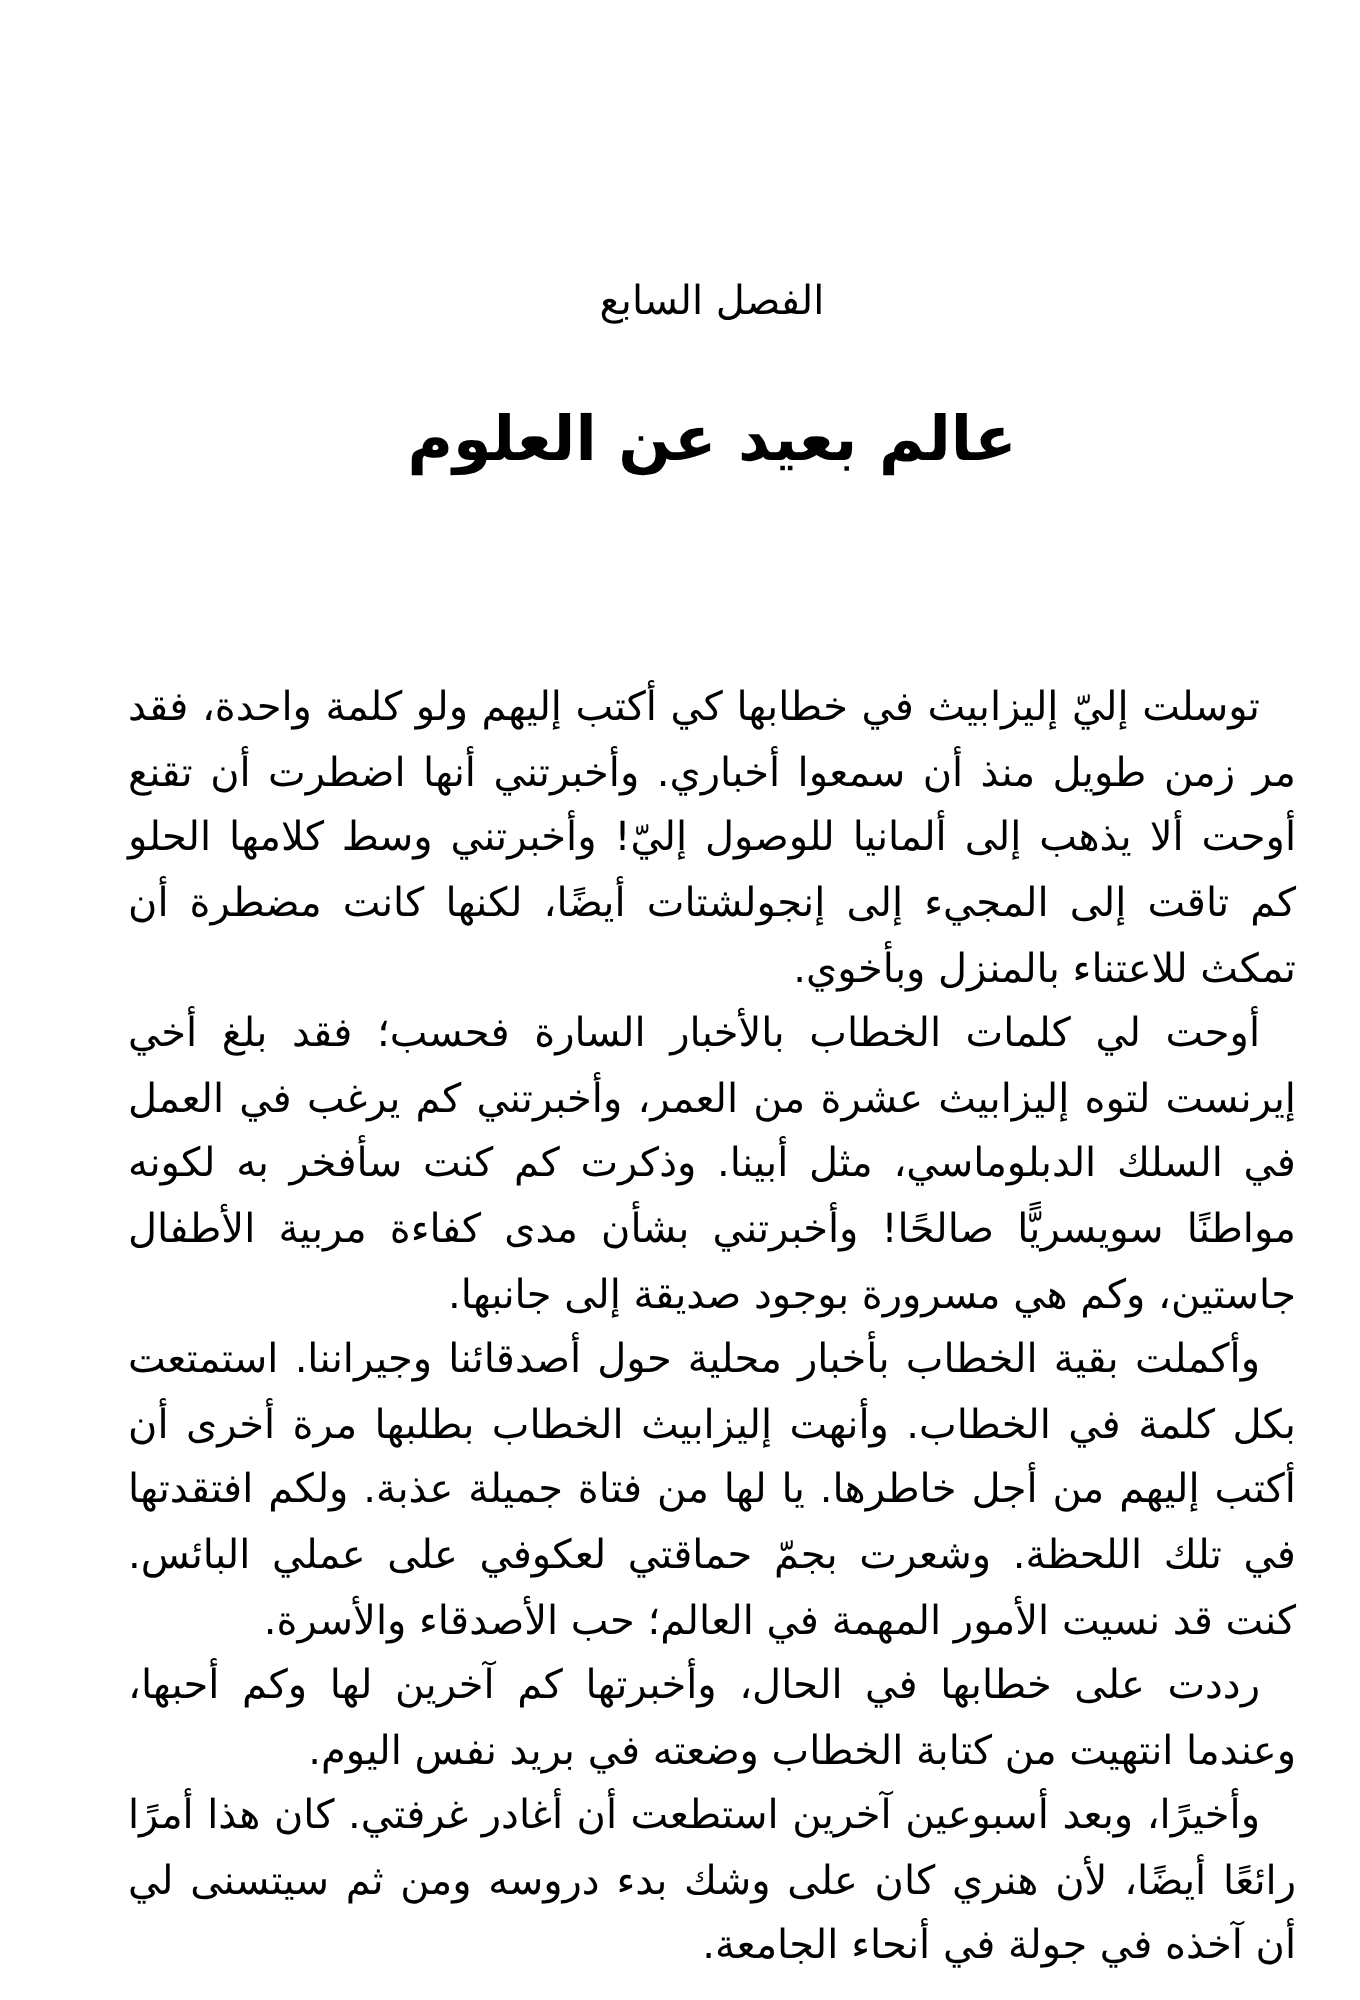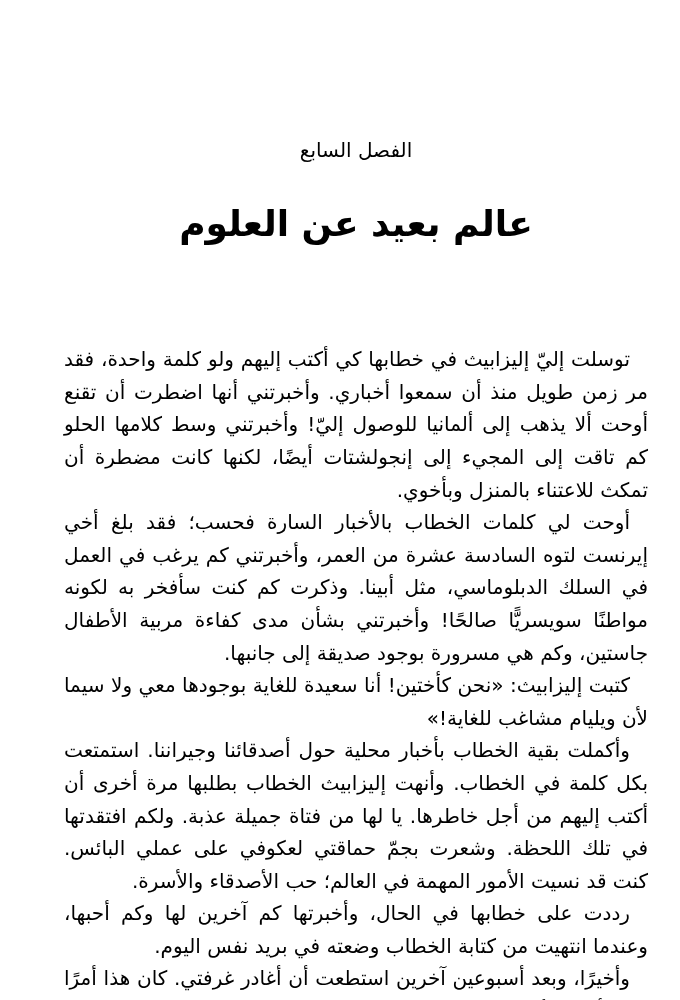--- a/index.html
+++ b/index.html
@@ -21,21 +21,21 @@
   }
   .chapter-label {
     text-align: center;
     font-size: 20px;
     line-height: 1.2;
     font-weight: normal;
     margin: 0;
   }
   .chapter-title {
     text-align: center;
-    font-size: 36px;
+    font-size: 31px;
     font-weight: bold;
     line-height: 1.2;
     margin: 40px 0 0 0;
   }
   .body-text {
     margin-top: 98px;
     font-size: 20px;
     line-height: 32.6px;
     text-align: justify;
     text-justify: inter-word;
@@ -49,19 +49,18 @@
 </head>
 <body>
 
 <div class="page">
   <p class="chapter-label">الفصل السابع</p>
 
   <h1 class="chapter-title">عالم بعيد عن العلوم</h1>
 
   <div class="body-text">
     <p>توسلت إليّ إليزابيث في خطابها كي أكتب إليهم ولو كلمة واحدة، فقد مر زمن طويل منذ أن سمعوا أخباري. وأخبرتني أنها اضطرت أن تقنع أوحت ألا يذهب إلى ألمانيا للوصول إليّ! وأخبرتني وسط كلامها الحلو كم تاقت إلى المجيء إلى إنجولشتات أيضًا، لكنها كانت مضطرة أن تمكث للاعتناء بالمنزل وبأخوي.</p>
-    <p>أوحت لي كلمات الخطاب بالأخبار السارة فحسب؛ فقد بلغ أخي إيرنست لتوه السادسة عشرة من العمر، وأخبرتني كم يرغب في العمل في السلك الدبلوماسي، مثل أبينا. وذكرت كم كنت سأفخر به لكونه مواطنًا سويسريًّا صالحًا! وأخبرتني بشأن مدى كفاءة مربية الأطفال جاستين، وكم هي مسرورة بوجود صديقة إلى جانبها.</p>
-    <p>كتبت إليزابيث: «نحن كأختين! أنا سعيدة للغاية بوجودها معي ولا سيما لأن ويليام مشاغب للغاية!»</p>
+    <p>أوحت لي كلمات الخطاب بالأخبار السارة فحسب؛ فقد بلغ أخي إيرنست لتوه إليزابيث عشرة من العمر، وأخبرتني كم يرغب في العمل في السلك الدبلوماسي، مثل أبينا. وذكرت كم كنت سأفخر به لكونه مواطنًا سويسريًّا صالحًا! وأخبرتني بشأن مدى كفاءة مربية الأطفال جاستين، وكم هي مسرورة بوجود صديقة إلى جانبها.</p>
     <p>وأكملت بقية الخطاب بأخبار محلية حول أصدقائنا وجيراننا. استمتعت بكل كلمة في الخطاب. وأنهت إليزابيث الخطاب بطلبها مرة أخرى أن أكتب إليهم من أجل خاطرها. يا لها من فتاة جميلة عذبة. ولكم افتقدتها في تلك اللحظة. وشعرت بجمّ حماقتي لعكوفي على عملي البائس. كنت قد نسيت الأمور المهمة في العالم؛ حب الأصدقاء والأسرة.</p>
     <p>رددت على خطابها في الحال، وأخبرتها كم آخرين لها وكم أحبها، وعندما انتهيت من كتابة الخطاب وضعته في بريد نفس اليوم.</p>
     <p>وأخيرًا، وبعد أسبوعين آخرين استطعت أن أغادر غرفتي. كان هذا أمرًا رائعًا أيضًا، لأن هنري كان على وشك بدء دروسه ومن ثم سيتسنى لي أن آخذه في جولة في أنحاء الجامعة.</p>
   </div>
 </div>
 
 </body></html>

